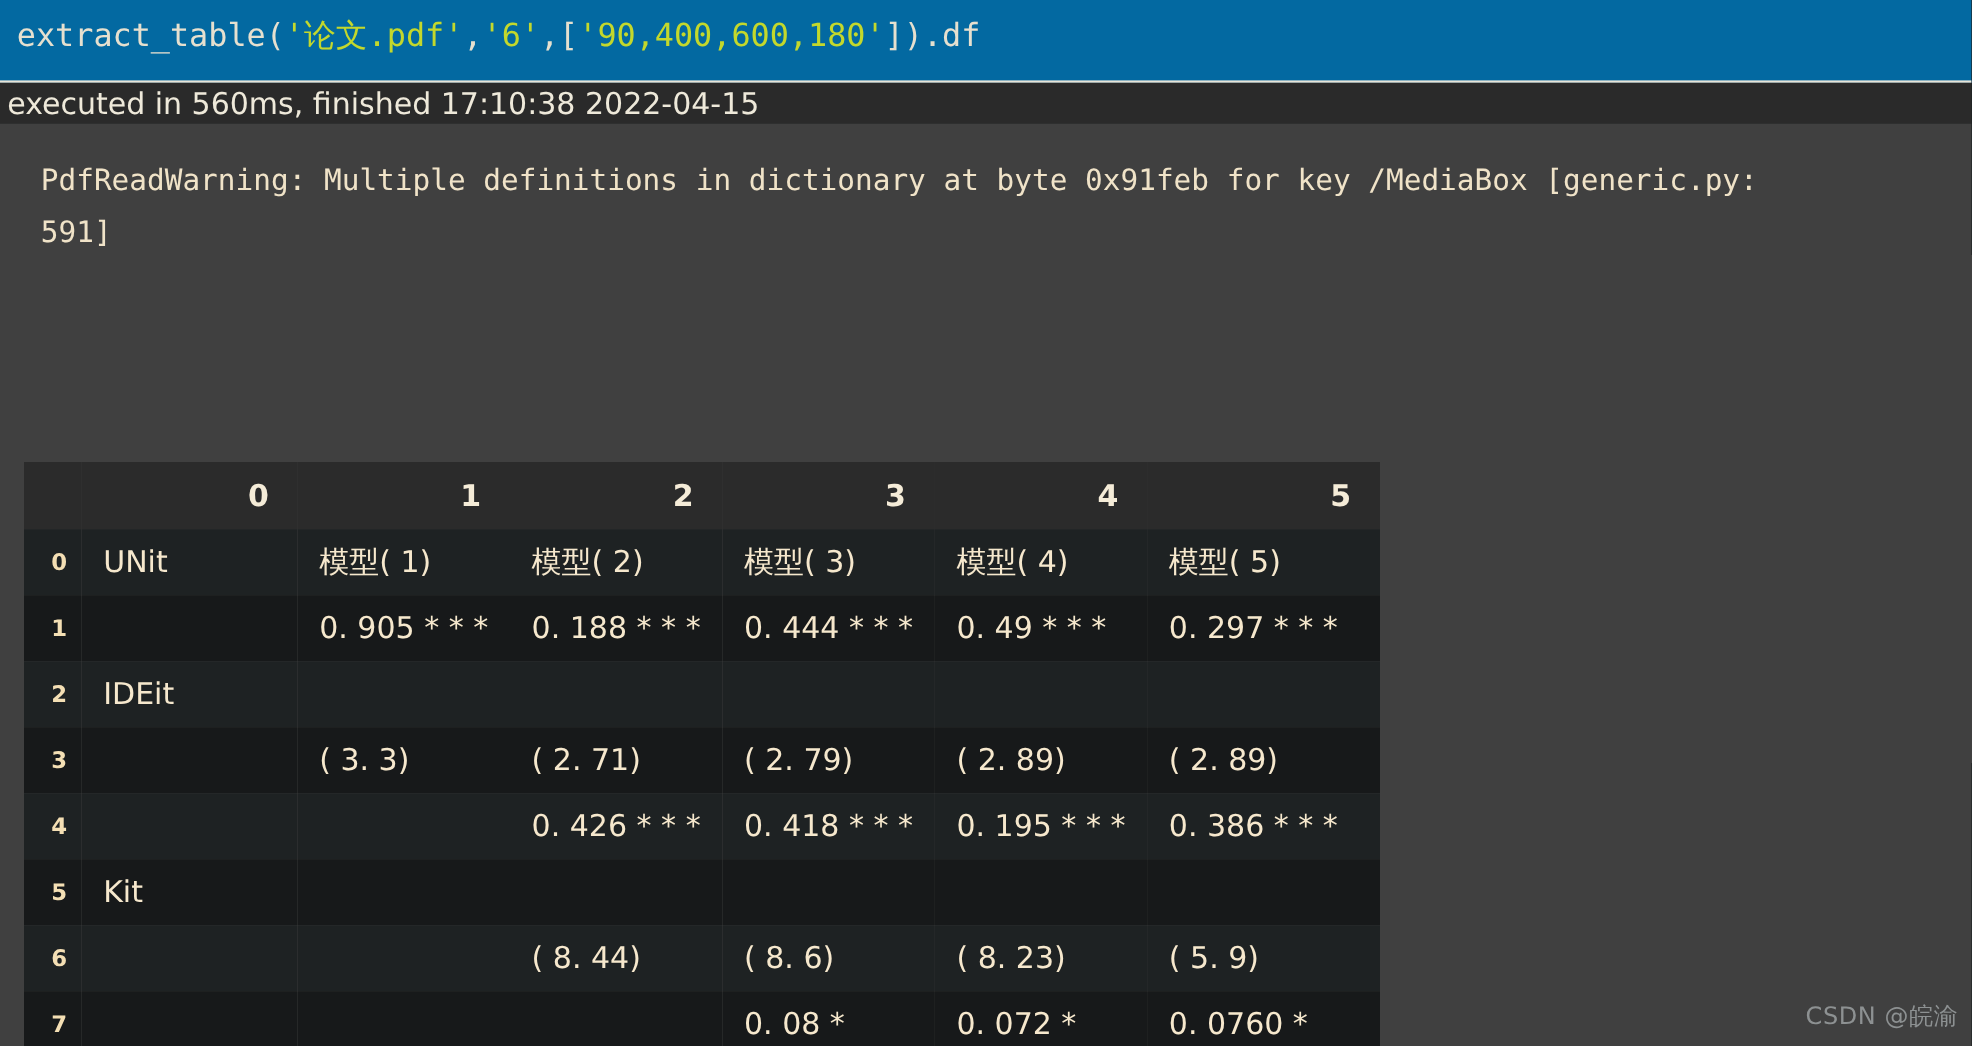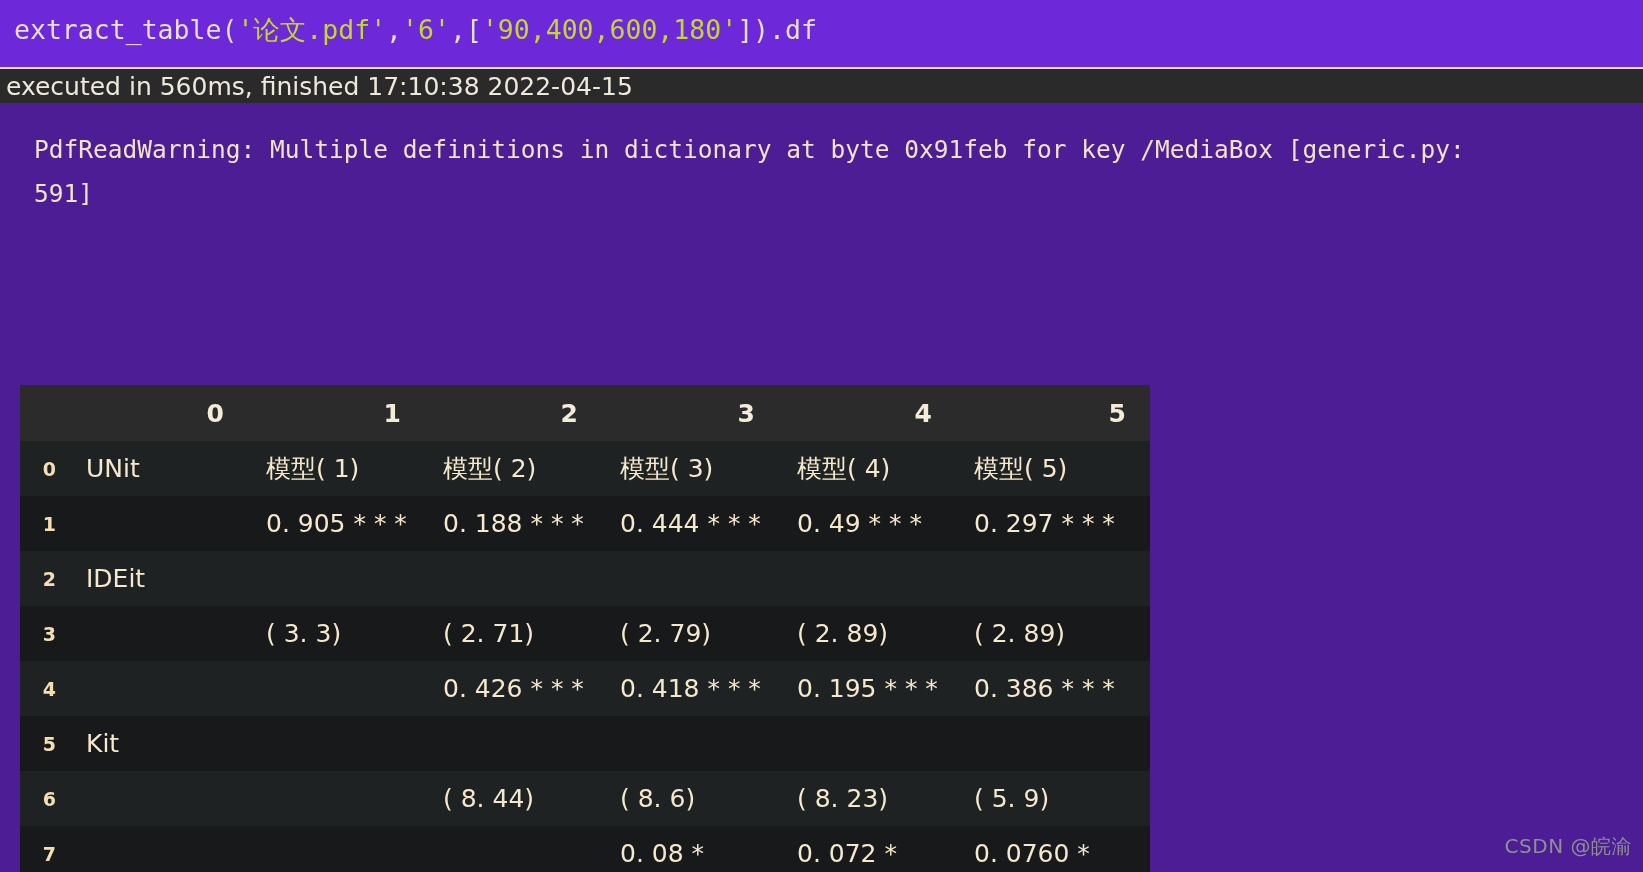--- a/index.html
+++ b/index.html
@@ -17,21 +17,21 @@
 
   .notebook {
     position: relative;
     width: 1643px;
     height: 872px;
     background: #1b1f20;
   }
 
   
   .code-cell {
-    background: #6d28d9;
+    background: #0369a1;
     height: 69px;
     box-sizing: border-box;
     padding: 13px 0 0 14px;
     border-bottom: 2px solid #e8e4d8;
   }
   .code-line {
     font-family: "DejaVu Sans Mono", "Liberation Mono", monospace;
     font-size: 26.5px;
     line-height: 34px;
     color: #e6e0cf;
@@ -54,21 +54,21 @@
   .exec-text {
     font-family: "DejaVu Sans", "Liberation Sans", sans-serif;
     font-size: 25px;
     color: #eee9da;
     white-space: pre;
   }
 
   
   .output-area {
     position: relative;
-    background: #4c1d95;
+    background: #404040;
     height: 769px;
   }
 
   .warning-block {
     padding: 25px 0 0 34px;
     font-family: "DejaVu Sans Mono", "Liberation Mono", monospace;
     font-size: 24.5px;
     line-height: 44px;
     color: #f0e3c8;
     white-space: pre-wrap;

